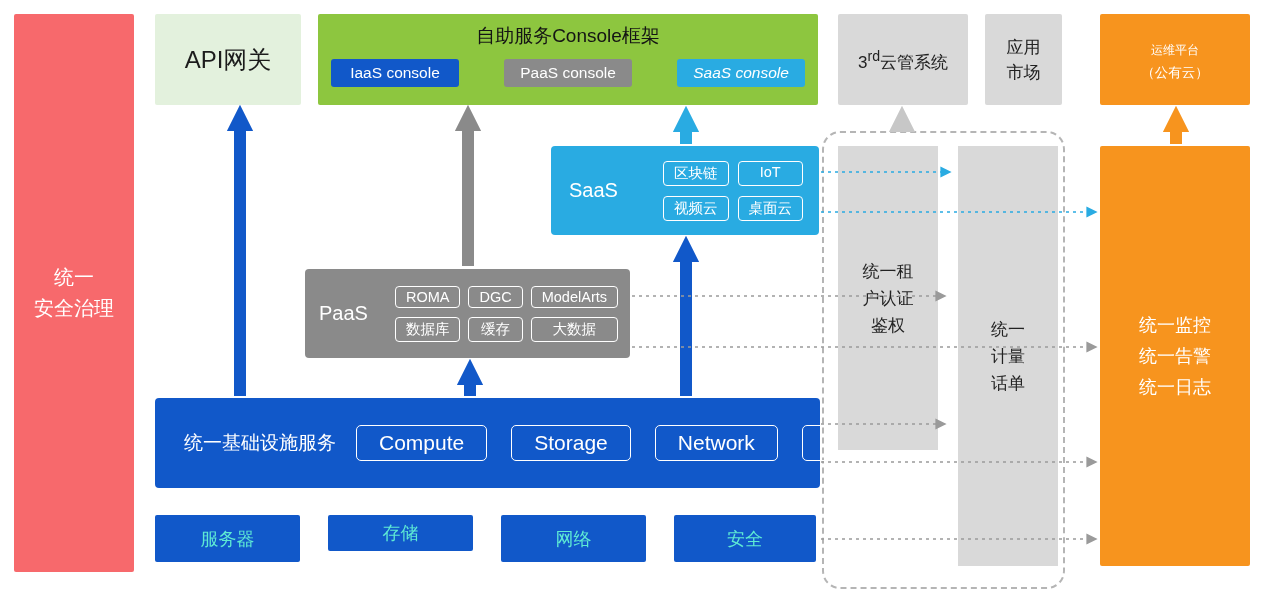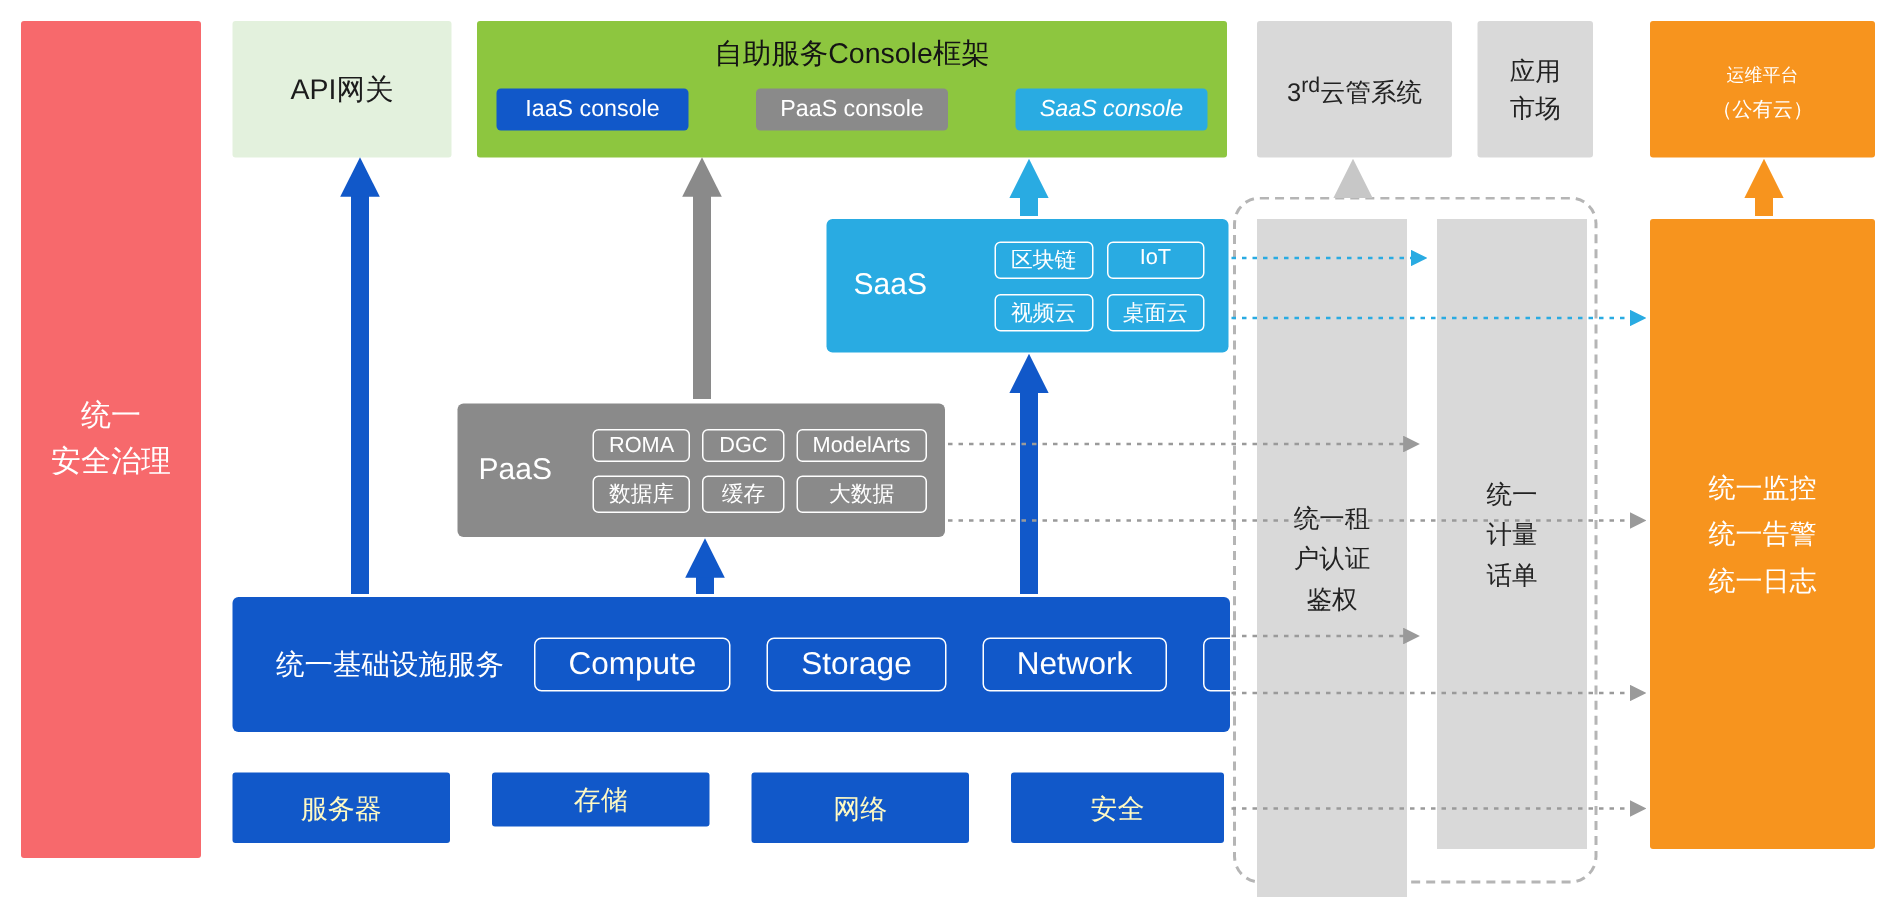--- a/index.html
+++ b/index.html
@@ -3,21 +3,21 @@
 <meta charset="utf-8">
 <style>
   html,body{margin:0;padding:0;background:#ffffff;}
   body{font-family:"Liberation Sans","DejaVu Sans",sans-serif;}
   .canvas{position:relative;width:1265px;height:605px;background:#ffffff;overflow:hidden;}
   .abs{position:absolute;box-sizing:border-box;}
   .center{display:flex;align-items:center;justify-content:center;text-align:center;}
   .col{flex-direction:column;}
 
   .pillar{background:#f7696c;color:#ffffff;font-size:20px;line-height:31px;border-radius:2px;}
-  .apigw{background:#e3f1dd;color:#1c1c1c;font-size:19px;border-radius:2px;}
+  .apigw{background:#e3f1dd;color:#1c1c1c;font-size:24px;border-radius:2px;}
   .console{background:#8dc63f;border-radius:2px;color:#141414;}
   .console-title{text-align:center;font-size:19px;padding-top:9px;color:#141414;}
   .console-chips{display:flex;justify-content:space-between;padding:0 13px;margin-top:10px;}
   .cchip{height:28px;line-height:28px;min-width:128px;text-align:center;color:#ffffff;font-size:15.5px;font-weight:500;border-radius:3px;}
   .cchip.iaas{background:#1158c9;}
   .cchip.paas{background:#8a8a8a;}
   .cchip.saas{background:#29abe2;font-style:italic;}
   .graybox{background:#d9d9d9;color:#222222;font-size:17px;line-height:25px;border-radius:2px;}
   .om{background:#f7941e;color:#ffffff;border-radius:2px;}
   .om .l1{font-size:12px;line-height:26px;display:block;}
@@ -27,21 +27,21 @@
   .layer-label{font-size:20px;font-weight:500;white-space:nowrap;}
   .chip{border:1.5px solid #ffffff;border-radius:4px;color:#ffffff;text-align:center;padding:2px 10px;font-size:14.5px;white-space:nowrap;}
   .saas-layer{background:#29abe2;}
   .paas-layer{background:#8a8a8a;}
   .iaas-layer{background:#1158c9;}
   .grid2{display:grid;grid-template-columns:auto auto;gap:10px 9px;margin-left:auto;margin-right:16px;}
   .grid3{display:grid;grid-template-columns:auto auto auto;gap:9px 8px;margin-left:auto;margin-right:12px;}
   .iaas-label{font-size:19px;margin-left:29px;font-weight:500;white-space:nowrap;font-family:Liberation Serif, serif;}
   .iaas-chips{display:flex;gap:24px;margin-left:20px;}
   .iaas-chips .chip{font-size:21px;padding:5px 22px;border-radius:5px;border-width:1.5px;}
-  .resbox{background:#1158c9;color:#fef9c3;font-size:18px;border-radius:2px;}
+  .resbox{background:#1158c9;color:#5eead4;font-size:18px;border-radius:2px;}
 
   .dashed{border:2px dashed #b5b5b5;border-radius:18px;background:transparent;}
   .vbar{background:#d9d9d9;color:#222222;font-size:17px;line-height:27px;}
   .monitor{background:#f7941e;color:#ffffff;font-size:18px;line-height:31px;border-radius:2px;}
   .blk{display:block;}
 
   .overlay{position:absolute;left:0;top:0;width:1265px;height:605px;z-index:10;pointer-events:none;}
 </style>
 </head>
 <body>
@@ -112,21 +112,21 @@
       <div class="chip">Network</div>
       <div class="chip">CCE</div>
     </div>
   </div>
 
   <div class="abs resbox center" style="left:155px;top:515px;width:145px;height:47px;">服务器</div>
   <div class="abs resbox center" style="left:328px;top:515px;width:145px;height:36px;">存储</div>
   <div class="abs resbox center" style="left:501px;top:515px;width:145px;height:47px;">网络</div>
   <div class="abs resbox center" style="left:674px;top:515px;width:142px;height:47px;">安全</div>
 
-  <div class="abs vbar center col" style="left:838px;top:146px;width:100px;height:452px;">
+  <div class="abs vbar center col" style="left:838px;top:146px;width:100px;height:304px;">
     <span class="blk">统一租</span>
     <span class="blk">户认证</span>
     <span class="blk">鉴权</span>
   </div>
   <div class="abs vbar center col" style="left:958px;top:146px;width:100px;height:420px;">
     <span class="blk">统一</span>
     <span class="blk">计量</span>
     <span class="blk">话单</span>
   </div>
 

